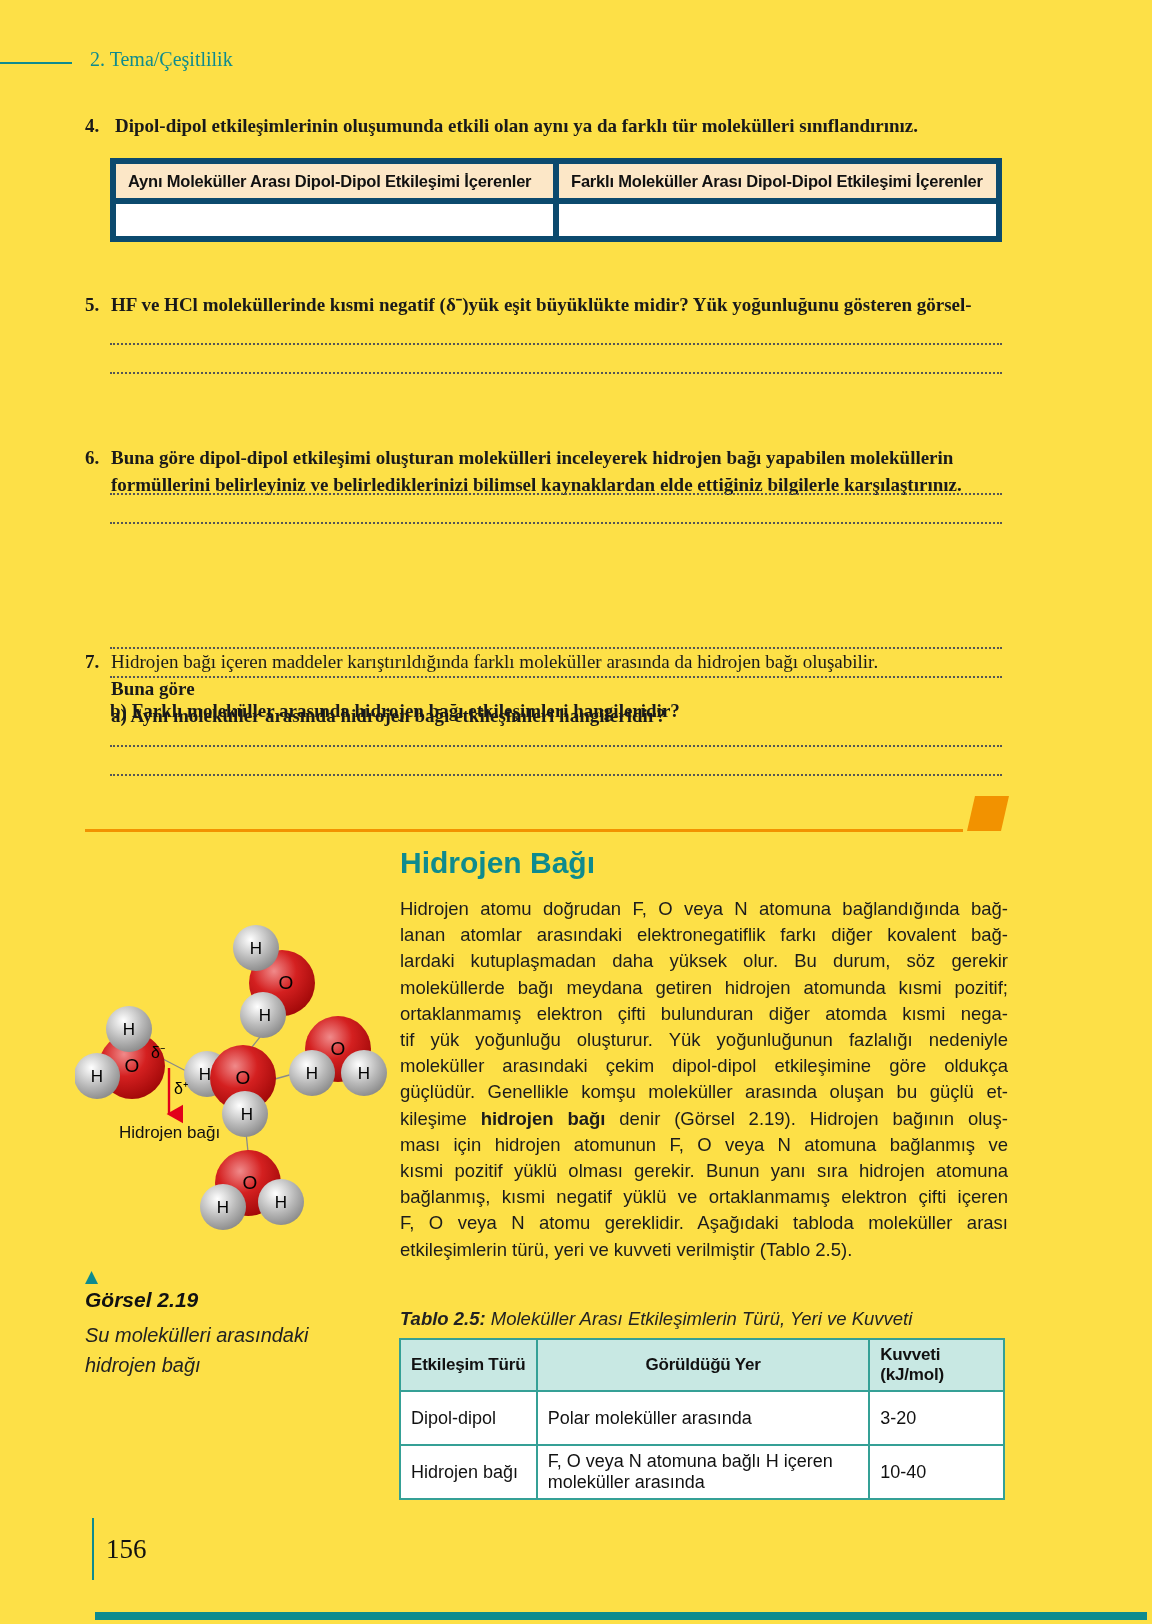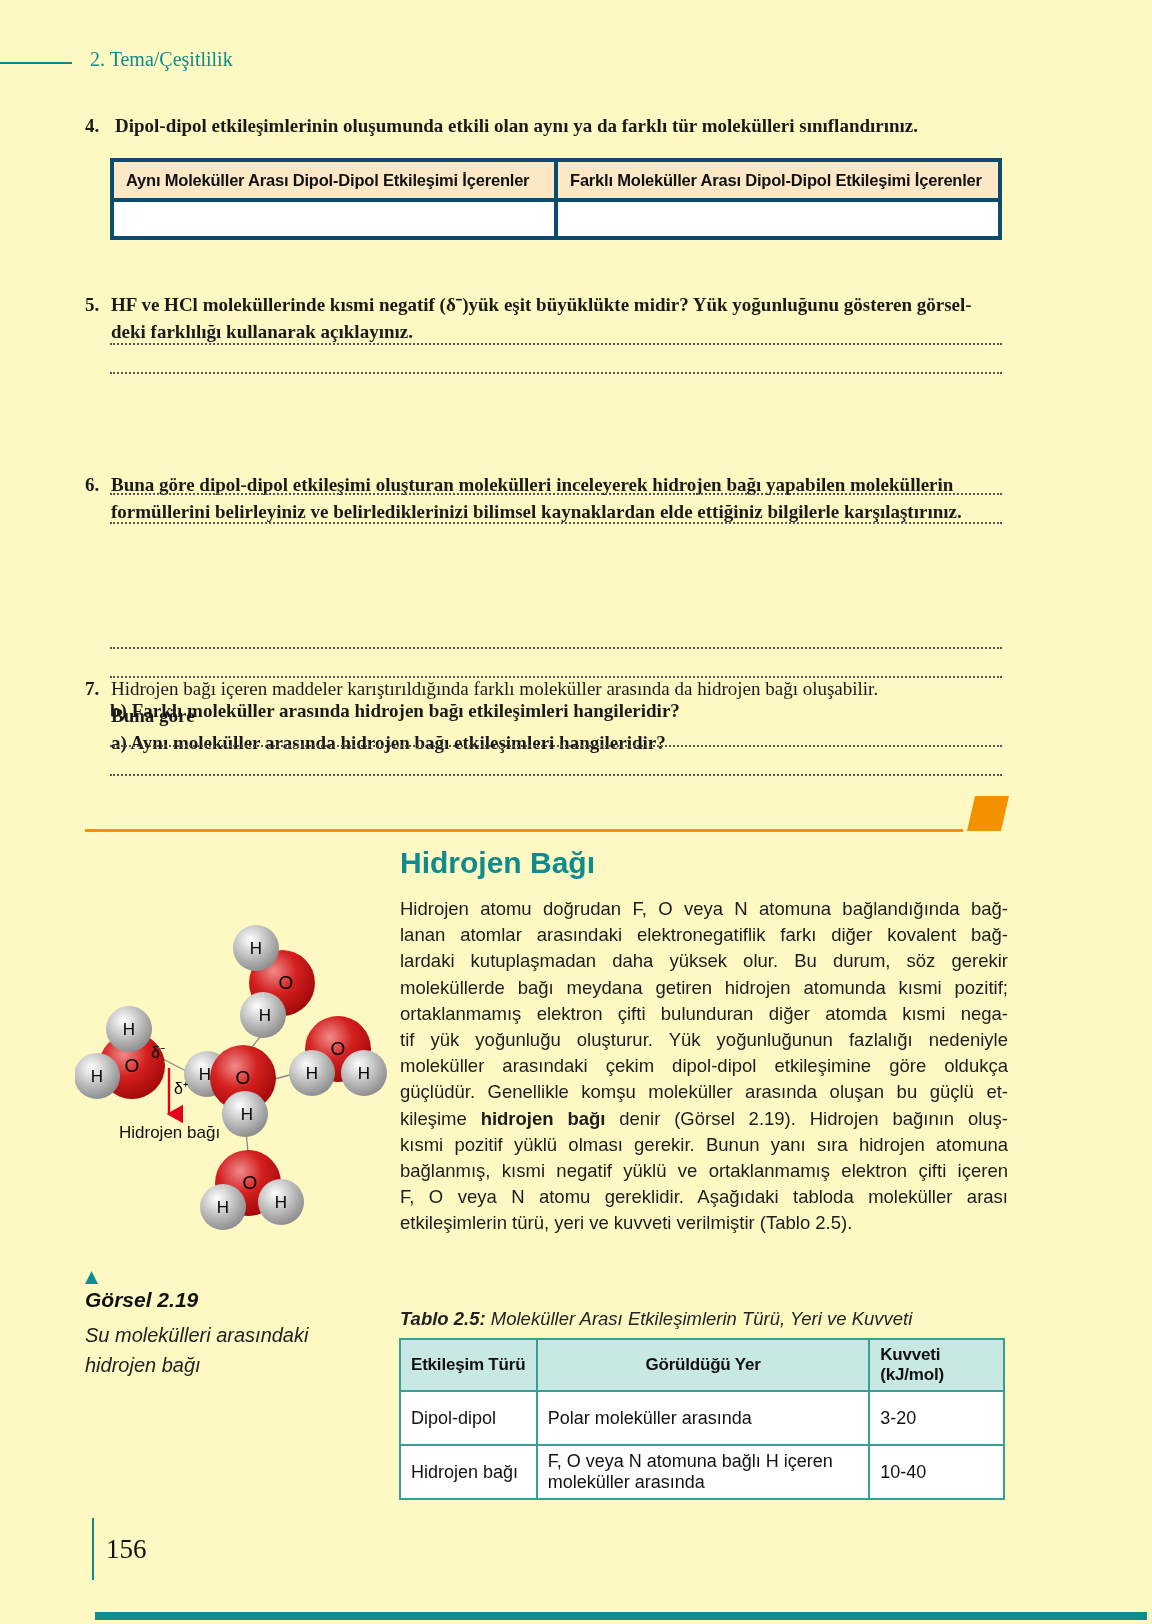--- a/index.html
+++ b/index.html
@@ -1,35 +1,35 @@
 <!DOCTYPE html>
 <html><head>
 <meta charset="utf-8">
 <style>
   * { margin:0; padding:0; box-sizing:border-box; }
   html,body { background:#ffffff; }
   .page {
-    position:relative; width:1152px; height:1624px; background:#fef9c3;
+    position:relative; width:1152px; height:1624px; background:#fde047;
     font-family:"Liberation Serif", serif; color:#1a1a1a; overflow:hidden;
   }
   
   .hdr-rule { position:absolute; left:0; top:62px; width:72px; height:2px; background:#0e8b8e; }
   .hdr-label { position:absolute; left:90px; top:48px; font-size:20px; color:#0e8b8e; }
   
   .q { position:absolute; left:85px; width:930px; font-size:19px; line-height:27px; }
   .q .qnum { font-weight:bold; }
   .q .qtext { padding-left:4px; }
   .qrow { position:relative; padding-left:26px; }
   .qrow .qnum { position:absolute; left:0; top:0; }
   .bold { font-weight:bold; }
   .dotline { position:absolute; left:110px; width:892px; height:0; border-bottom:2px dotted #555; }
   
   .t4 { position:absolute; left:110px; top:158px; width:892px; border-collapse:collapse;
         font-family:"Liberation Sans", sans-serif; }
-  .t4 th, .t4 td { border:4px solid #0c4a6e; }
+  .t4 th, .t4 td { border:6px solid #0c4a6e; }
   .t4 th { background:#fce7c7; height:40px; font-size:16.5px; letter-spacing:-0.2px;
            text-align:left; padding:4px 12px; color:#111; }
   .t4 td { height:38px; background:#fff; }
   
   .divider { position:absolute; left:85px; top:829px; width:878px; height:3px; background:#f29200; }
   .divider-tag { position:absolute; }
   
   .sec-title { position:absolute; left:400px; top:846px; width:607px;
                font-family:"Liberation Sans", sans-serif; font-weight:bold;
                font-size:30px; color:#0e8b8e; }
@@ -87,21 +87,20 @@
     <tr>
       <td></td>
       <td></td>
     </tr>
   </tbody>
     </table>
 
   <div class="q qrow bold" style="top:264px;">
     <span class="qnum">5.</span>
     <div>HF ve HCl moleküllerinde kısmi negatif (δ⁻)yük eşit büyüklükte midir? Yük yoğunluğunu gösteren görsel-</div>
-    <div>deki farklılığı kullanarak açıklayınız.</div>
   </div>
   <div class="dotline" style="top:343px;"></div>
   <div class="dotline" style="top:372px;"></div>
 
   <div class="q qrow" style="top:390px;">
     <span class="qnum">6.</span>
     <div class="bold">Buna göre dipol-dipol etkileşimi oluşturan molekülleri inceleyerek hidrojen bağı yapabilen moleküllerin</div>
     <div class="bold">formüllerini belirleyiniz ve belirlediklerinizi bilimsel kaynaklardan elde ettiğiniz bilgilerle karşılaştırınız.</div>
   </div>
   <div class="dotline" style="top:493px;"></div>
@@ -128,20 +127,21 @@
   <div class="para">
     <div class="pline">Hidrojen atomu doğrudan F, O veya N atomuna bağlandığında bağ-</div>
     <div class="pline">lanan atomlar arasındaki elektronegatiflik farkı diğer kovalent bağ-</div>
     <div class="pline">lardaki kutuplaşmadan daha yüksek olur. Bu durum, söz gerekir</div>
     <div class="pline">moleküllerde bağı meydana getiren hidrojen atomunda kısmi pozitif;</div>
     <div class="pline">ortaklanmamış elektron çifti bulunduran diğer atomda kısmi nega-</div>
     <div class="pline">tif yük yoğunluğu oluşturur. Yük yoğunluğunun fazlalığı nedeniyle</div>
     <div class="pline">moleküller arasındaki çekim dipol-dipol etkileşimine göre oldukça</div>
     <div class="pline">güçlüdür. Genellikle komşu moleküller arasında oluşan bu güçlü et-</div>
     <div class="pline"><span>kileşime </span><span class="bold">hidrojen bağı</span><span> denir (Görsel 2.19). Hidrojen bağının oluş-</span></div>
+    <div class="pline">ması için hidrojen atomunun F, O veya N atomuna bağlanmış ve</div>
     <div class="pline">kısmi pozitif yüklü olması gerekir. Bunun yanı sıra hidrojen atomuna</div>
     <div class="pline">bağlanmış, kısmi negatif yüklü ve ortaklanmamış elektron çifti içeren</div>
     <div class="pline">F, O veya N atomu gereklidir. Aşağıdaki tabloda moleküller arası</div>
     <div class="pline pline-last">etkileşimlerin türü, yeri ve kuvveti verilmiştir (Tablo 2.5).</div>
   </div>
 
   <svg class="figure" viewBox="0 0 320 392">
     <defs>
       <radialGradient id="gO" cx="38%" cy="32%" r="75%">
         <stop offset="0%" stop-color="#f08a8a"></stop>

